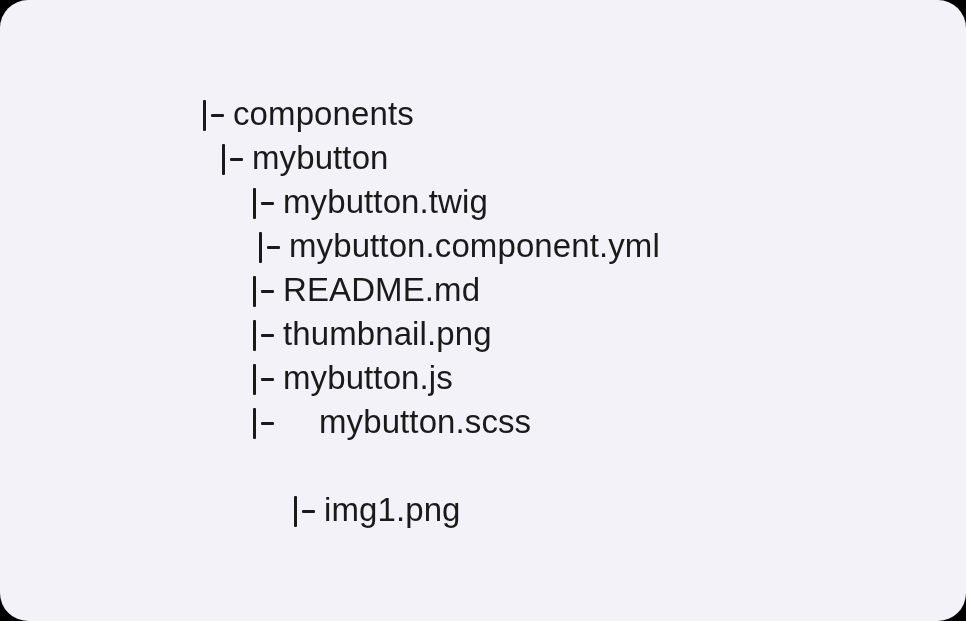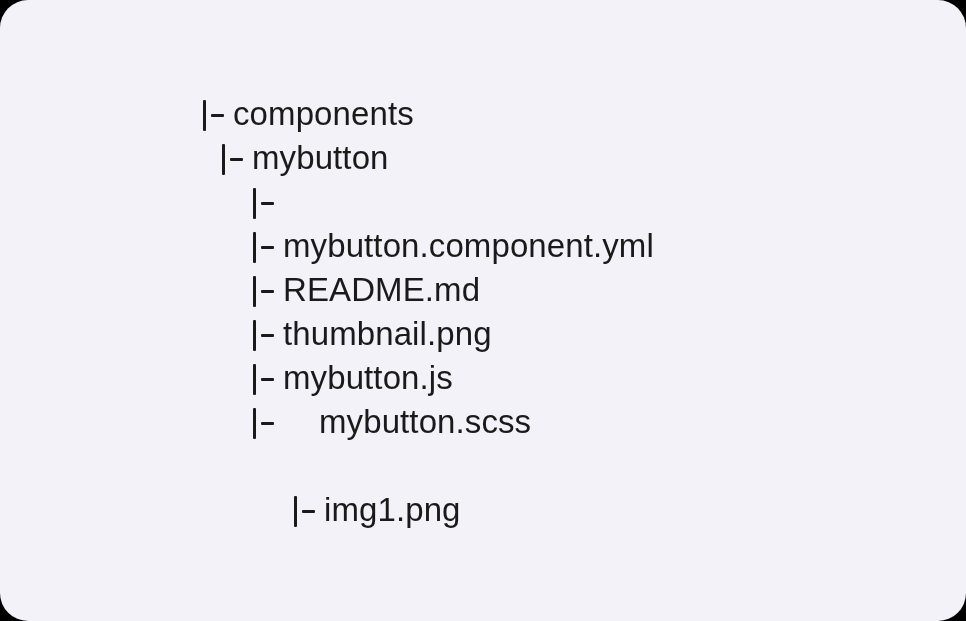--- a/index.html
+++ b/index.html
@@ -90,21 +90,21 @@
   }
 </style>
 </head>
 <body>
 
 <div class="screenshot">
   <div class="card"></div>
   <ul class="tree" id="tree-root">
       <li class="tree-line lvl-1" style="top: 92px;"><span class="branch"><span class="pipe"></span><span class="dash"></span></span><span class="name">components</span></li>
       <li class="tree-line lvl-2" style="top: 136px; padding-left: 9px;"><span class="branch"><span class="pipe"></span><span class="dash"></span></span><span class="name">mybutton</span></li>
-      <li class="tree-line lvl-3" style="top: 180px;"><span class="branch"><span class="pipe"></span><span class="dash"></span></span></li>
-      <li class="tree-line lvl-3" style="top: 224px;"><span class="branch"><span class="pipe"></span><span class="dash"></span></span><span class="name">mybutton.component.yml</span></li>
+      <li class="tree-line lvl-3" style="top: 180px;"><span class="branch"><span class="pipe"></span><span class="dash"></span></span><span class="name">mybutton.twig</span></li>
+      <li class="tree-line lvl-3" style="top: 224px; margin-left: 6px;"><span class="branch"><span class="pipe"></span><span class="dash"></span></span><span class="name">mybutton.component.yml</span></li>
       <li class="tree-line lvl-3" style="top: 312px;"><span class="branch"><span class="pipe"></span><span class="dash"></span></span><span class="name">thumbnail.png</span></li>
       <li class="tree-line lvl-3" style="top: 268px;"><span class="branch"><span class="pipe"></span><span class="dash"></span></span><span class="name">README.md</span></li>
       <li class="tree-line lvl-3" style="top: 356px;"><span class="branch"><span class="pipe"></span><span class="dash"></span></span><span class="name">mybutton.js</span></li>
       <li class="tree-line lvl-3" style="top: 400px; gap: 36px;"><span class="branch"><span class="pipe"></span><span class="dash"></span></span><span class="name">mybutton.scss</span></li>
       <li class="tree-line lvl-4" style="top: 488px;"><span class="branch"><span class="pipe"></span><span class="dash"></span></span><span class="name">img1.png</span></li>
     </ul>
 </div>
 
 </body></html>

